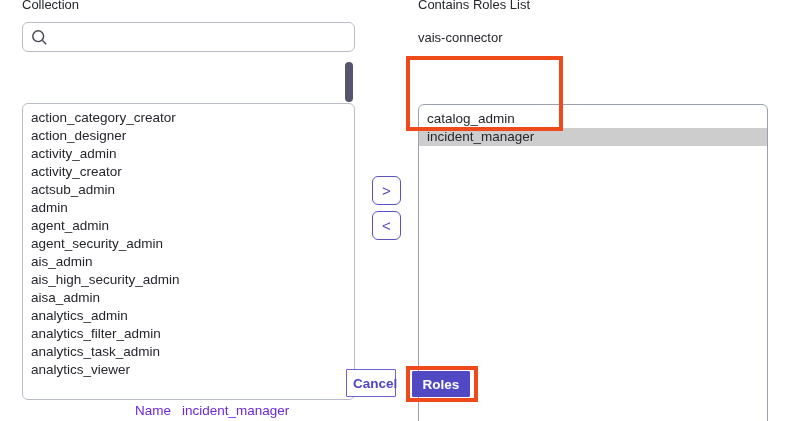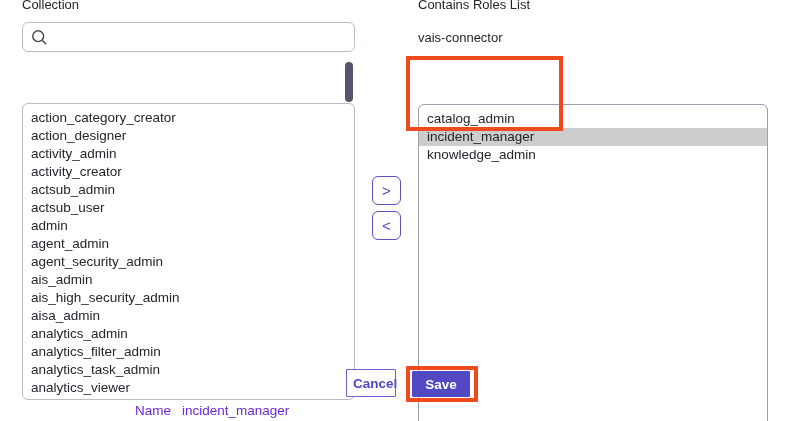--- a/index.html
+++ b/index.html
@@ -161,21 +161,20 @@
     </svg>
     <input type="text" value="" style="">
   </div>
 
   <div class="listbox left-list">
       <div class="list-item">action_category_creator</div>
       <div class="list-item">action_designer</div>
       <div class="list-item">activity_admin</div>
       <div class="list-item">activity_creator</div>
       <div class="list-item">actsub_admin</div>
-      <div class="list-item">actsub_user</div>
       <div class="list-item">admin</div>
       <div class="list-item">agent_admin</div>
       <div class="list-item">agent_security_admin</div>
       <div class="list-item">ais_admin</div>
       <div class="list-item">ais_high_security_admin</div>
       <div class="list-item">aisa_admin</div>
       <div class="list-item">analytics_admin</div>
       <div class="list-item">analytics_filter_admin</div>
       <div class="list-item">analytics_task_admin</div>
       <div class="list-item">analytics_viewer</div>
@@ -186,28 +185,27 @@
   <button class="arrow-btn arrow-right">&gt;</button>
   <button class="arrow-btn arrow-left">&lt;</button>
 
   <div class="panel-label roles-list-label">Contains Roles List</div>
 
   <div class="panel-label group-name">vais-connector</div>
 
   <div class="listbox right-list">
       <div class="list-item">catalog_admin</div>
       <div class="list-item selected">incident_manager</div>
-      <div class="list-item">knowledge_admin</div>
     </div>
 
   <div class="annotation-rect annotation-roles"></div>
 
   <button class="btn cancel-btn">Cancel</button>
 
-  <button class="btn save-btn">Save</button>
+  <button class="btn save-btn">Roles</button>
 
   <div class="annotation-rect annotation-save"></div>
 
   <div class="name-row">
     <span>Name</span>
     <span>incident_manager</span>
   </div>
 
 </div>
 

